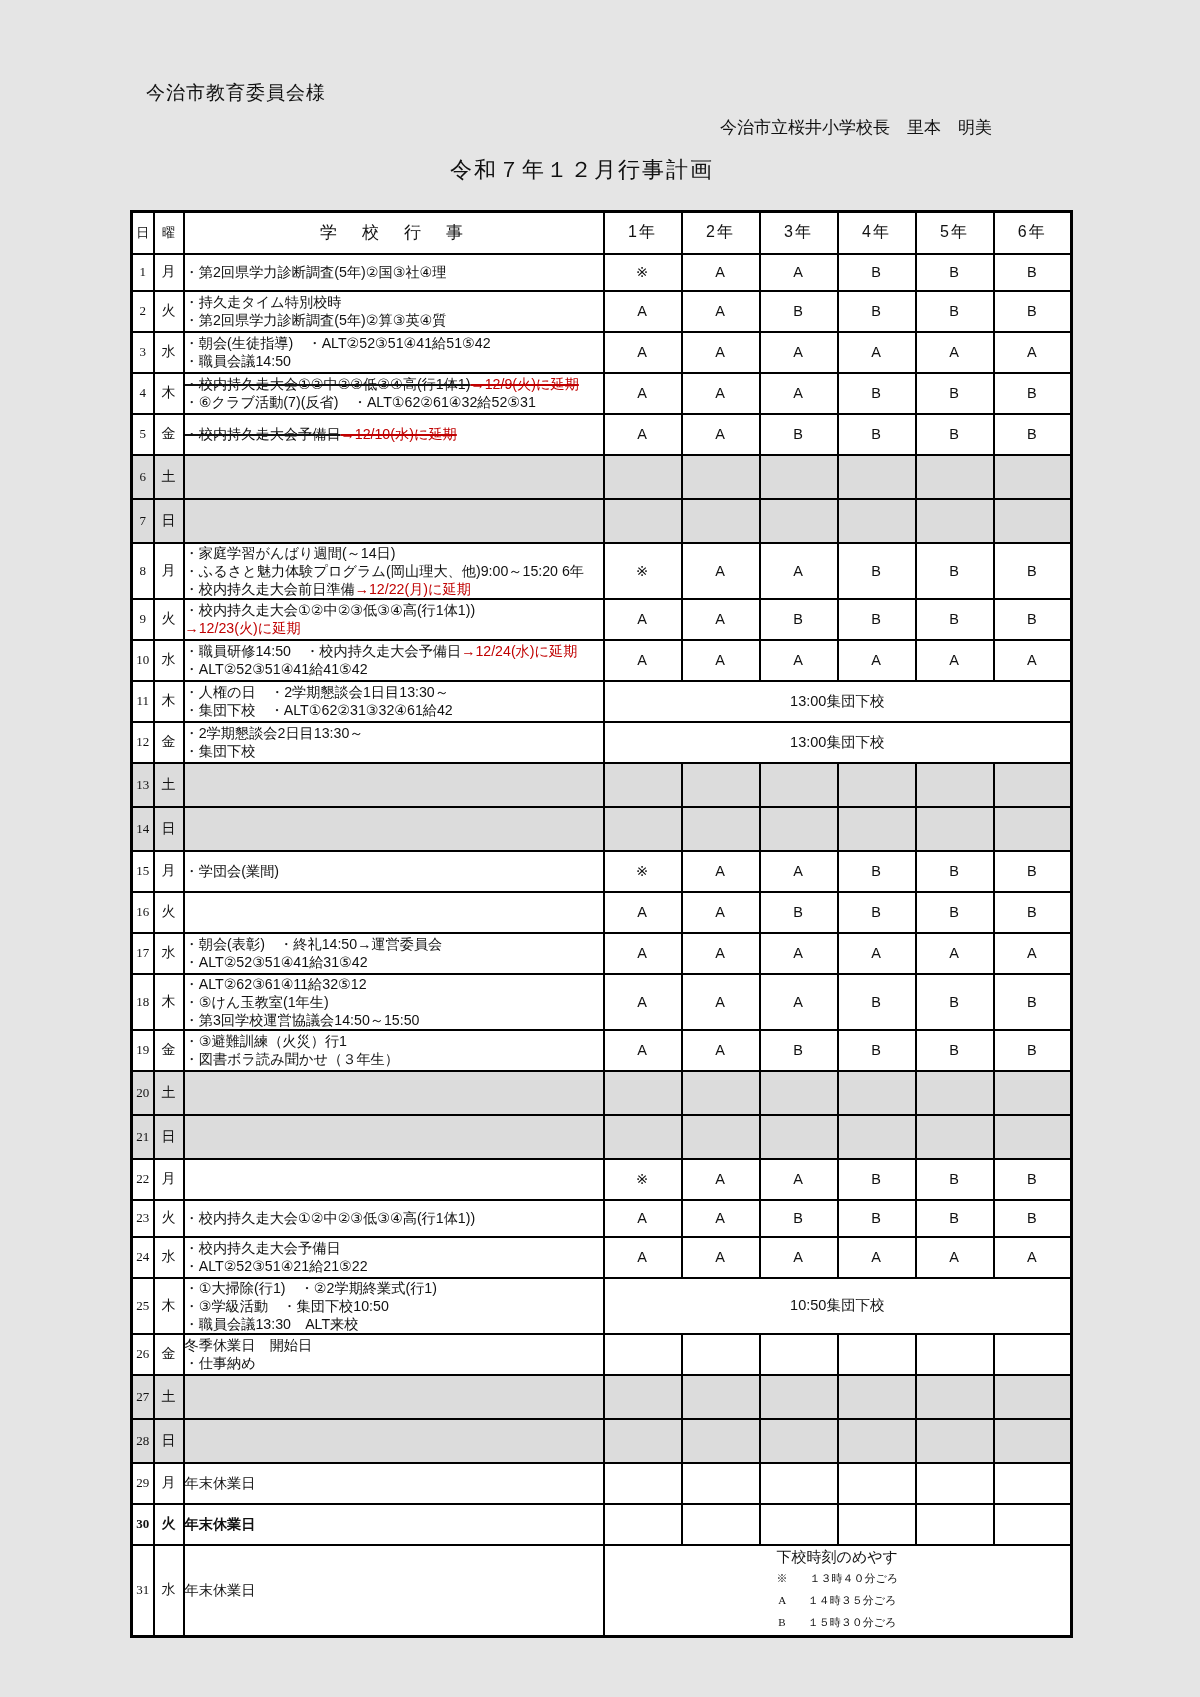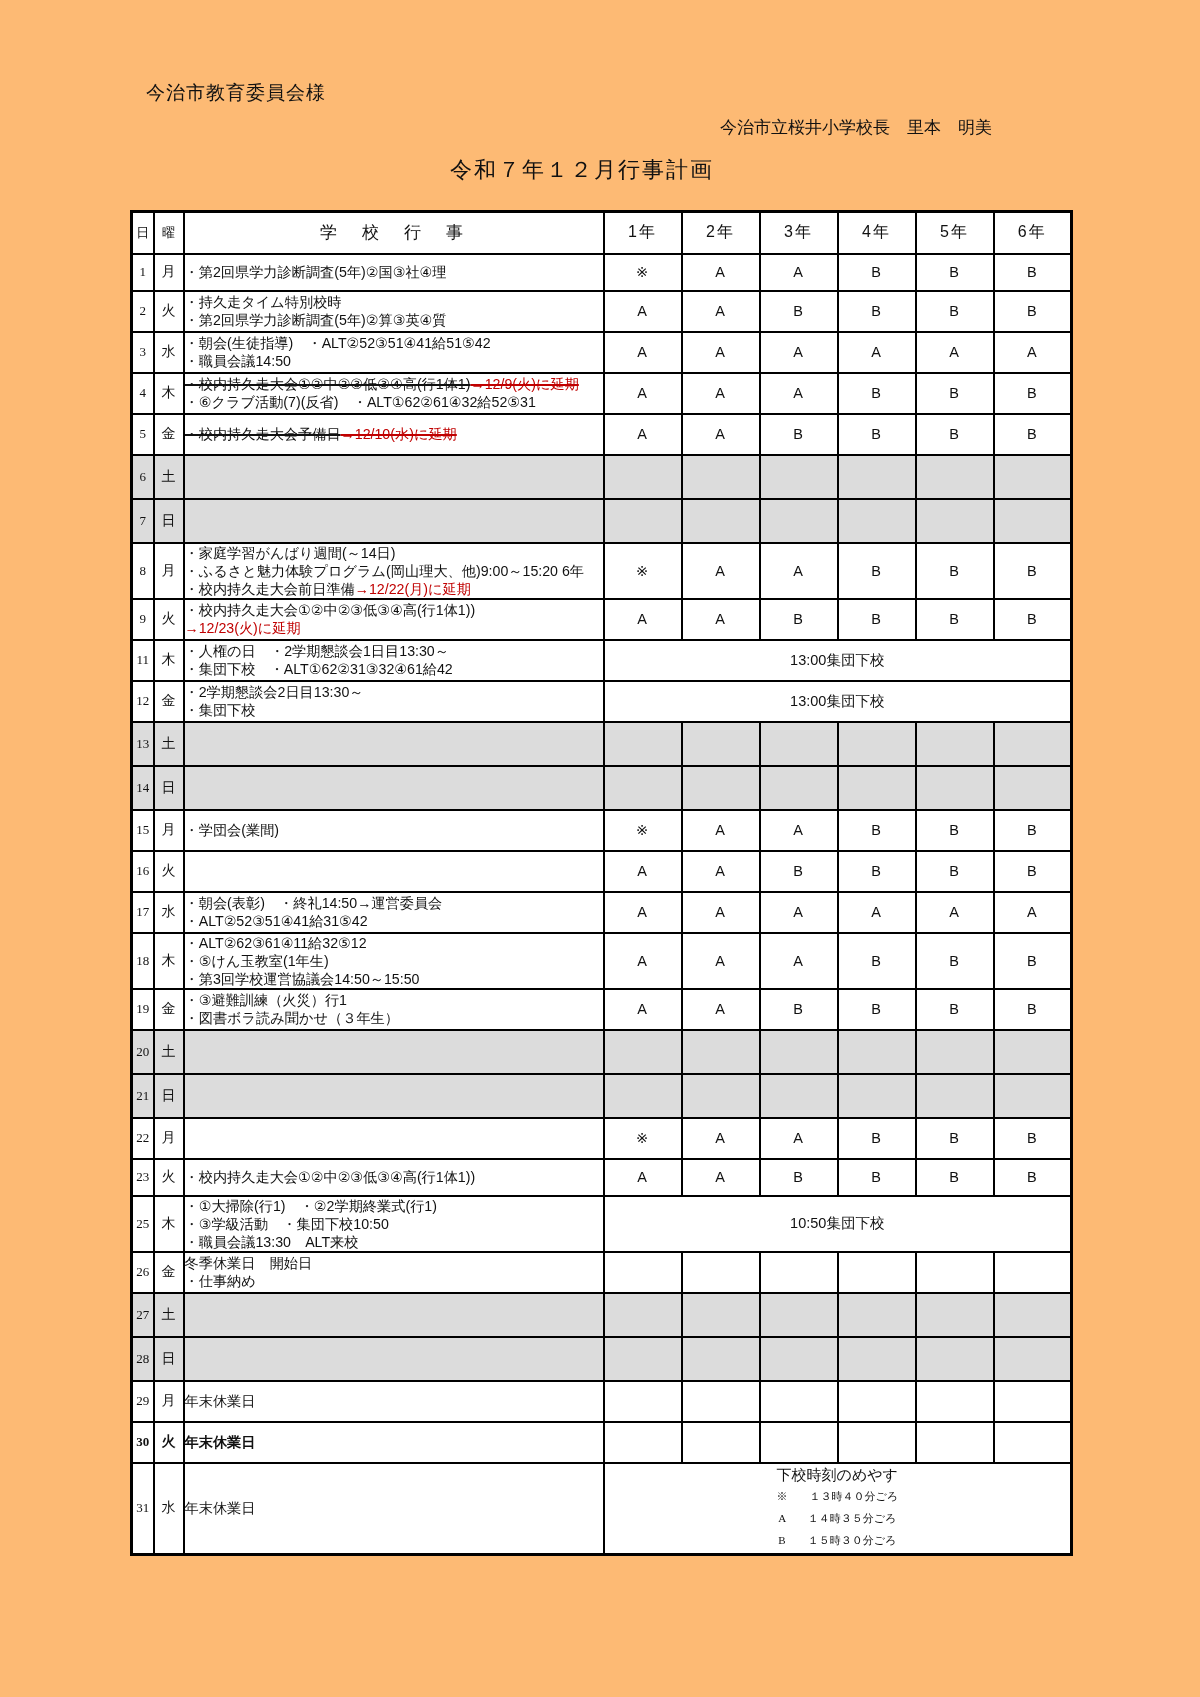--- a/index.html
+++ b/index.html
@@ -1,17 +1,17 @@
 <!DOCTYPE html>
 <html style="--red: #c00000; --yellow: #ffff00; --weekend: #dcdcdc;"><head>
 <meta charset="utf-8">
 <style>
   html,body{margin:0;padding:0;background:#ffffff;}
   .page{
-    position:relative;width:1200px;height:1697px;background:#fdba74;
+    position:relative;width:1200px;height:1697px;background:#e5e5e5;
     font-family:"Liberation Sans","DejaVu Sans",sans-serif;color:#111;
     overflow:hidden;
   }
   .addressee{position:absolute;left:146px;top:80px;font-size:19px;letter-spacing:1px;}
   .signature{position:absolute;left:720px;top:116px;font-size:17px;}
   .doc-title{position:absolute;left:12px;top:155px;width:1140px;text-align:center;
     font-size:22px;letter-spacing:2px;}
 
   table.sched{
     position:absolute;left:130px;top:210px;width:940px;
@@ -188,20 +188,34 @@
             <div class="line"><span class="seg-red ">→12/23(火)に延期</span></div>
           </td>
           <td class="gr">A</td>
           <td class="gr">A</td>
           <td class="gr">B</td>
           <td class="gr">B</td>
           <td class="gr">B</td>
           <td class="gr">B</td>
         </tr>
         <tr style="height: 41px;">
+          <td class="day">10</td>
+          <td class="wd">水</td>
+          <td class="ev">
+            <div class="line"><span>・職員研修14:50　・校内持久走大会予備日</span><span class="seg-red ">→12/24(水)に延期</span></div>
+            <div class="line"><span>・ALT②52③51④41給41⑤42</span></div>
+          </td>
+          <td class="gr">A</td>
+          <td class="gr">A</td>
+          <td class="gr">A</td>
+          <td class="gr">A</td>
+          <td class="gr">A</td>
+          <td class="gr">A</td>
+        </tr>
+        <tr style="height: 41px;">
           <td class="day">11</td>
           <td class="wd">木</td>
           <td class="ev">
             <div class="line"><span>・人権の日　・2学期懇談会1日目13:30～</span></div>
             <div class="line"><span>・集団下校　・ALT①62②31③32④61給42</span></div>
           </td>
           <td class="merged" colspan="6">13:00集団下校</td>
         </tr>
         <tr style="height: 41px;">
           <td class="day">12</td>
@@ -339,20 +353,34 @@
           <td class="wd">火</td>
           <td class="ev">
             <div class="line"><span>・校内持久走大会①②中②③低③④高(行1体1))</span></div>
           </td>
           <td class="gr">A</td>
           <td class="gr">A</td>
           <td class="gr">B</td>
           <td class="gr">B</td>
           <td class="gr">B</td>
           <td class="gr">B</td>
+        </tr>
+        <tr style="height: 41px;">
+          <td class="day">24</td>
+          <td class="wd">水</td>
+          <td class="ev">
+            <div class="line"><span>・校内持久走大会予備日</span></div>
+            <div class="line"><span>・ALT②52③51④21給21⑤22</span></div>
+          </td>
+          <td class="gr">A</td>
+          <td class="gr">A</td>
+          <td class="gr">A</td>
+          <td class="gr">A</td>
+          <td class="gr">A</td>
+          <td class="gr">A</td>
         </tr>
         <tr style="height: 54px;">
           <td class="day">25</td>
           <td class="wd">木</td>
           <td class="ev">
             <div class="line"><span>・①大掃除(行1)　・②2学期終業式(行1)</span></div>
             <div class="line"><span>・③学級活動　・集団下校10:50</span></div>
             <div class="line"><span>・職員会議13:30　ALT来校</span></div>
           </td>
           <td class="merged" colspan="6">10:50集団下校</td>

